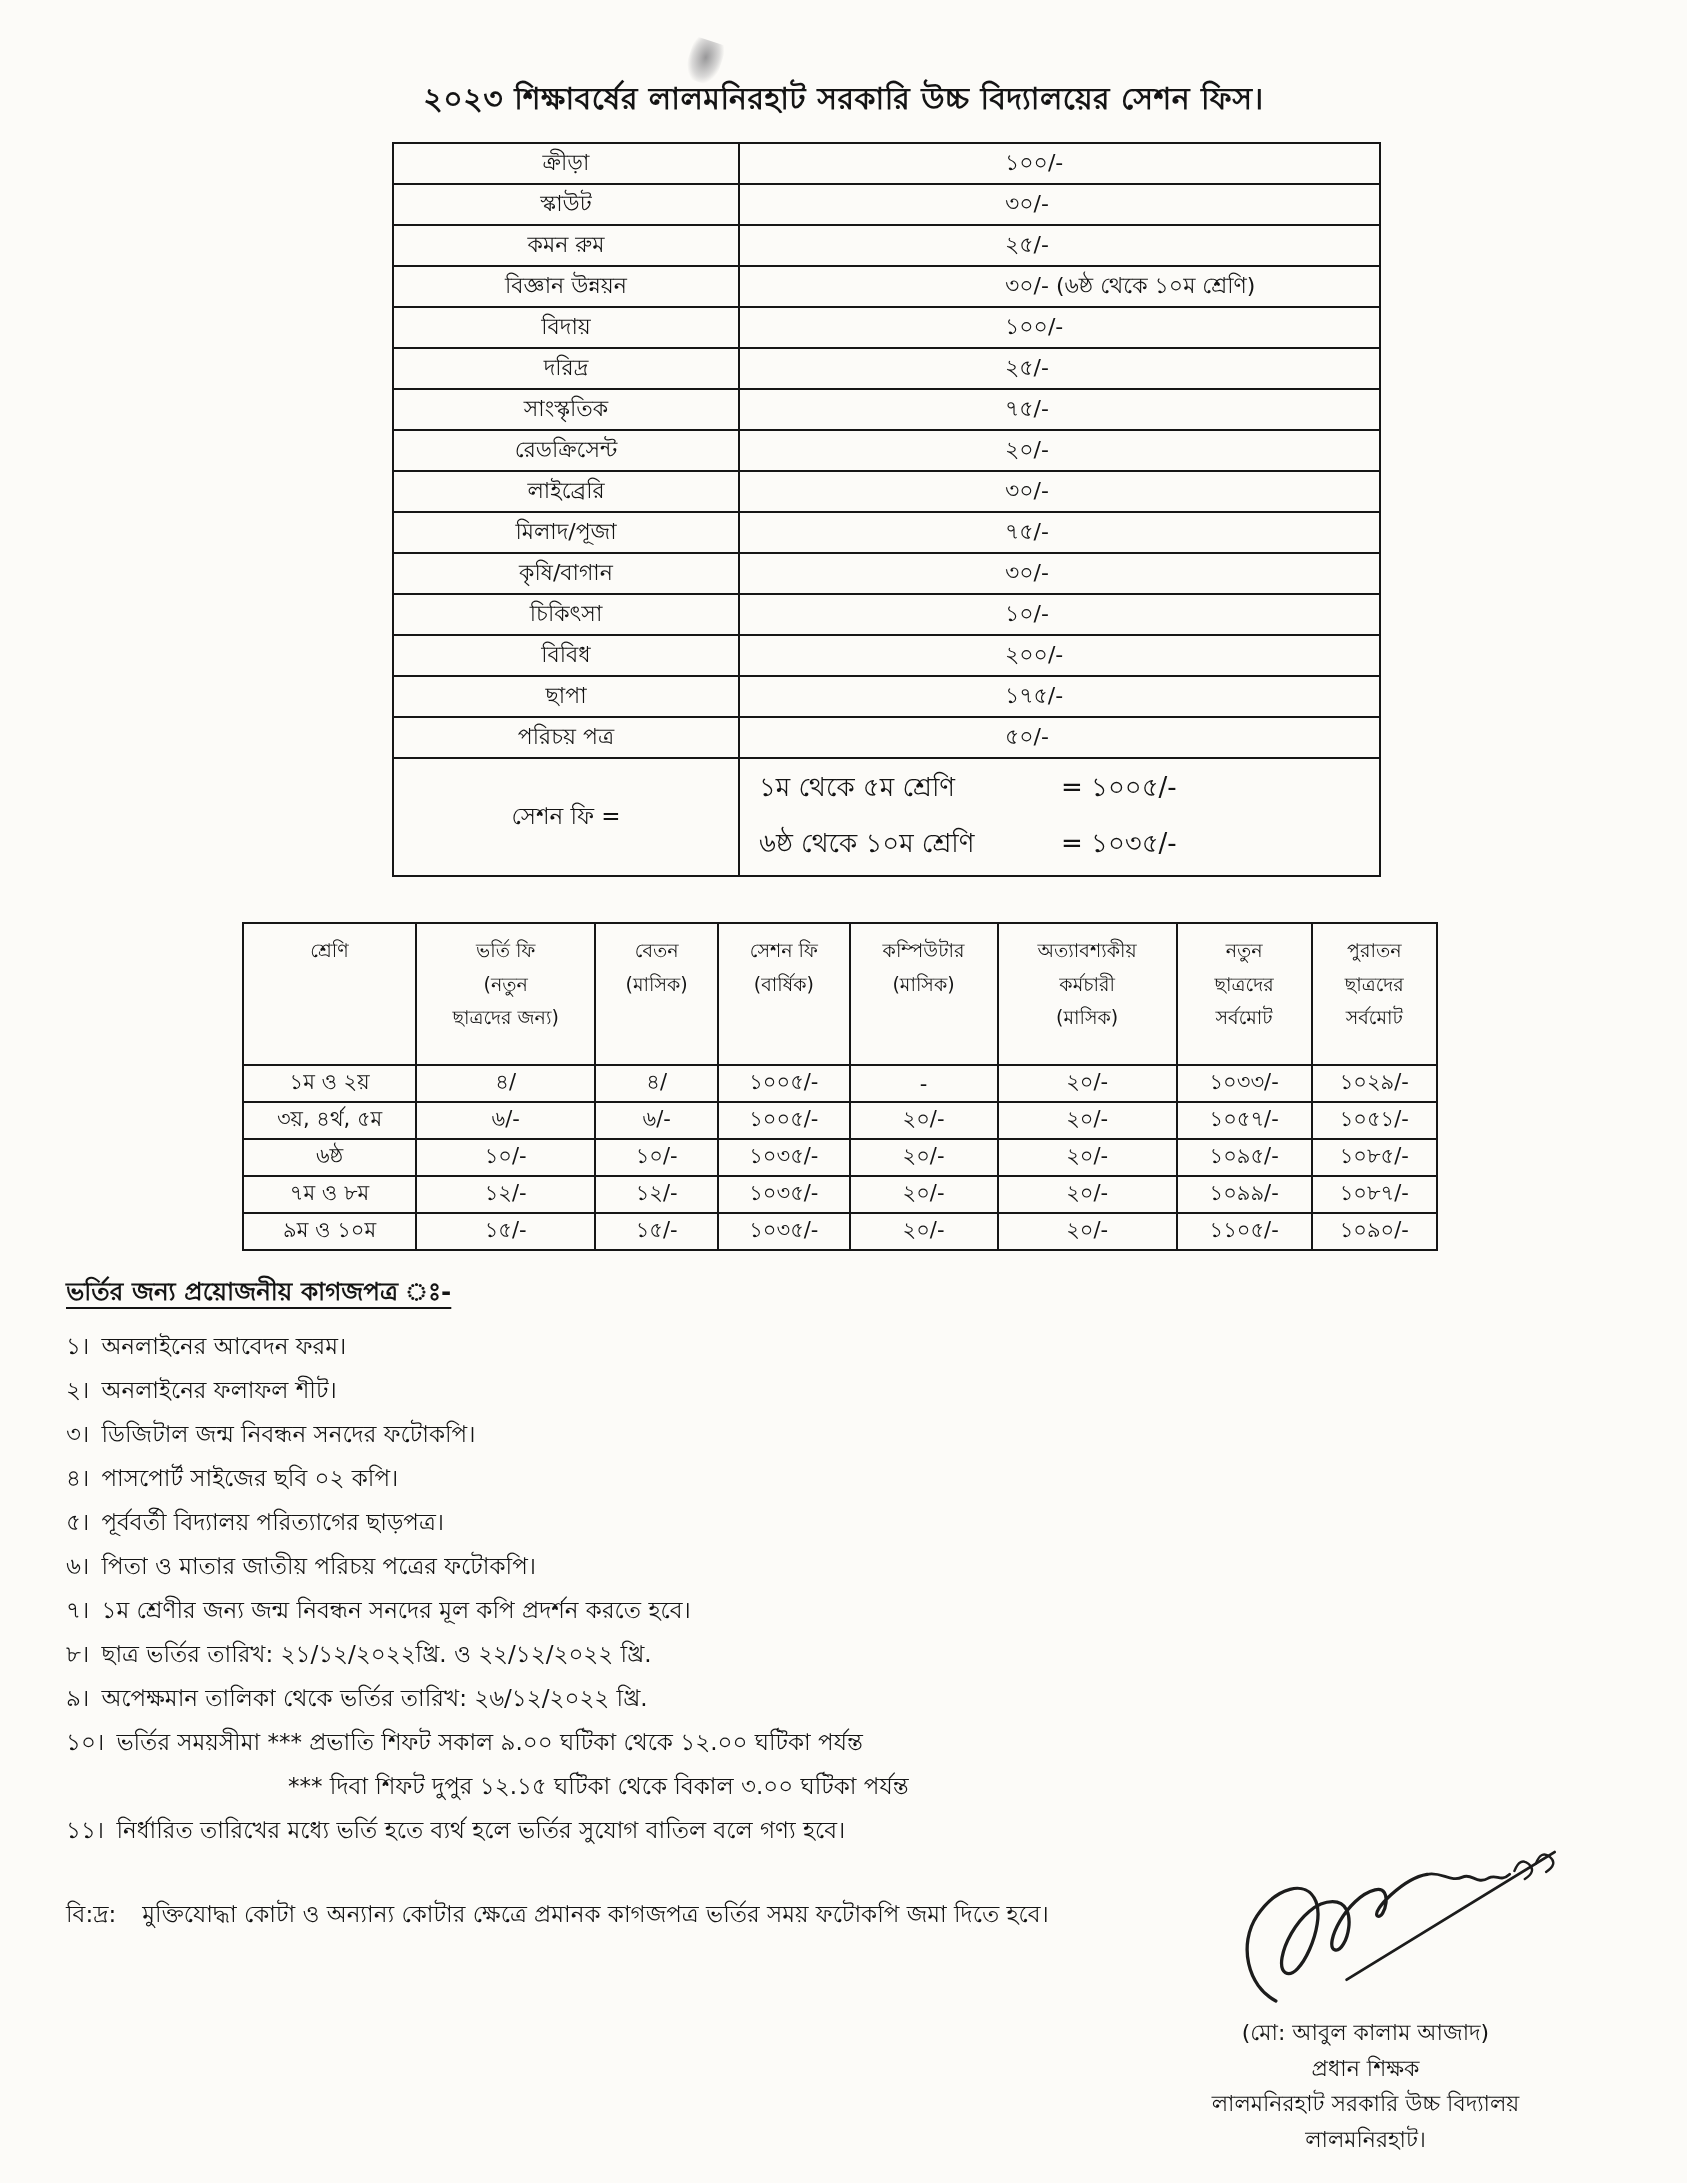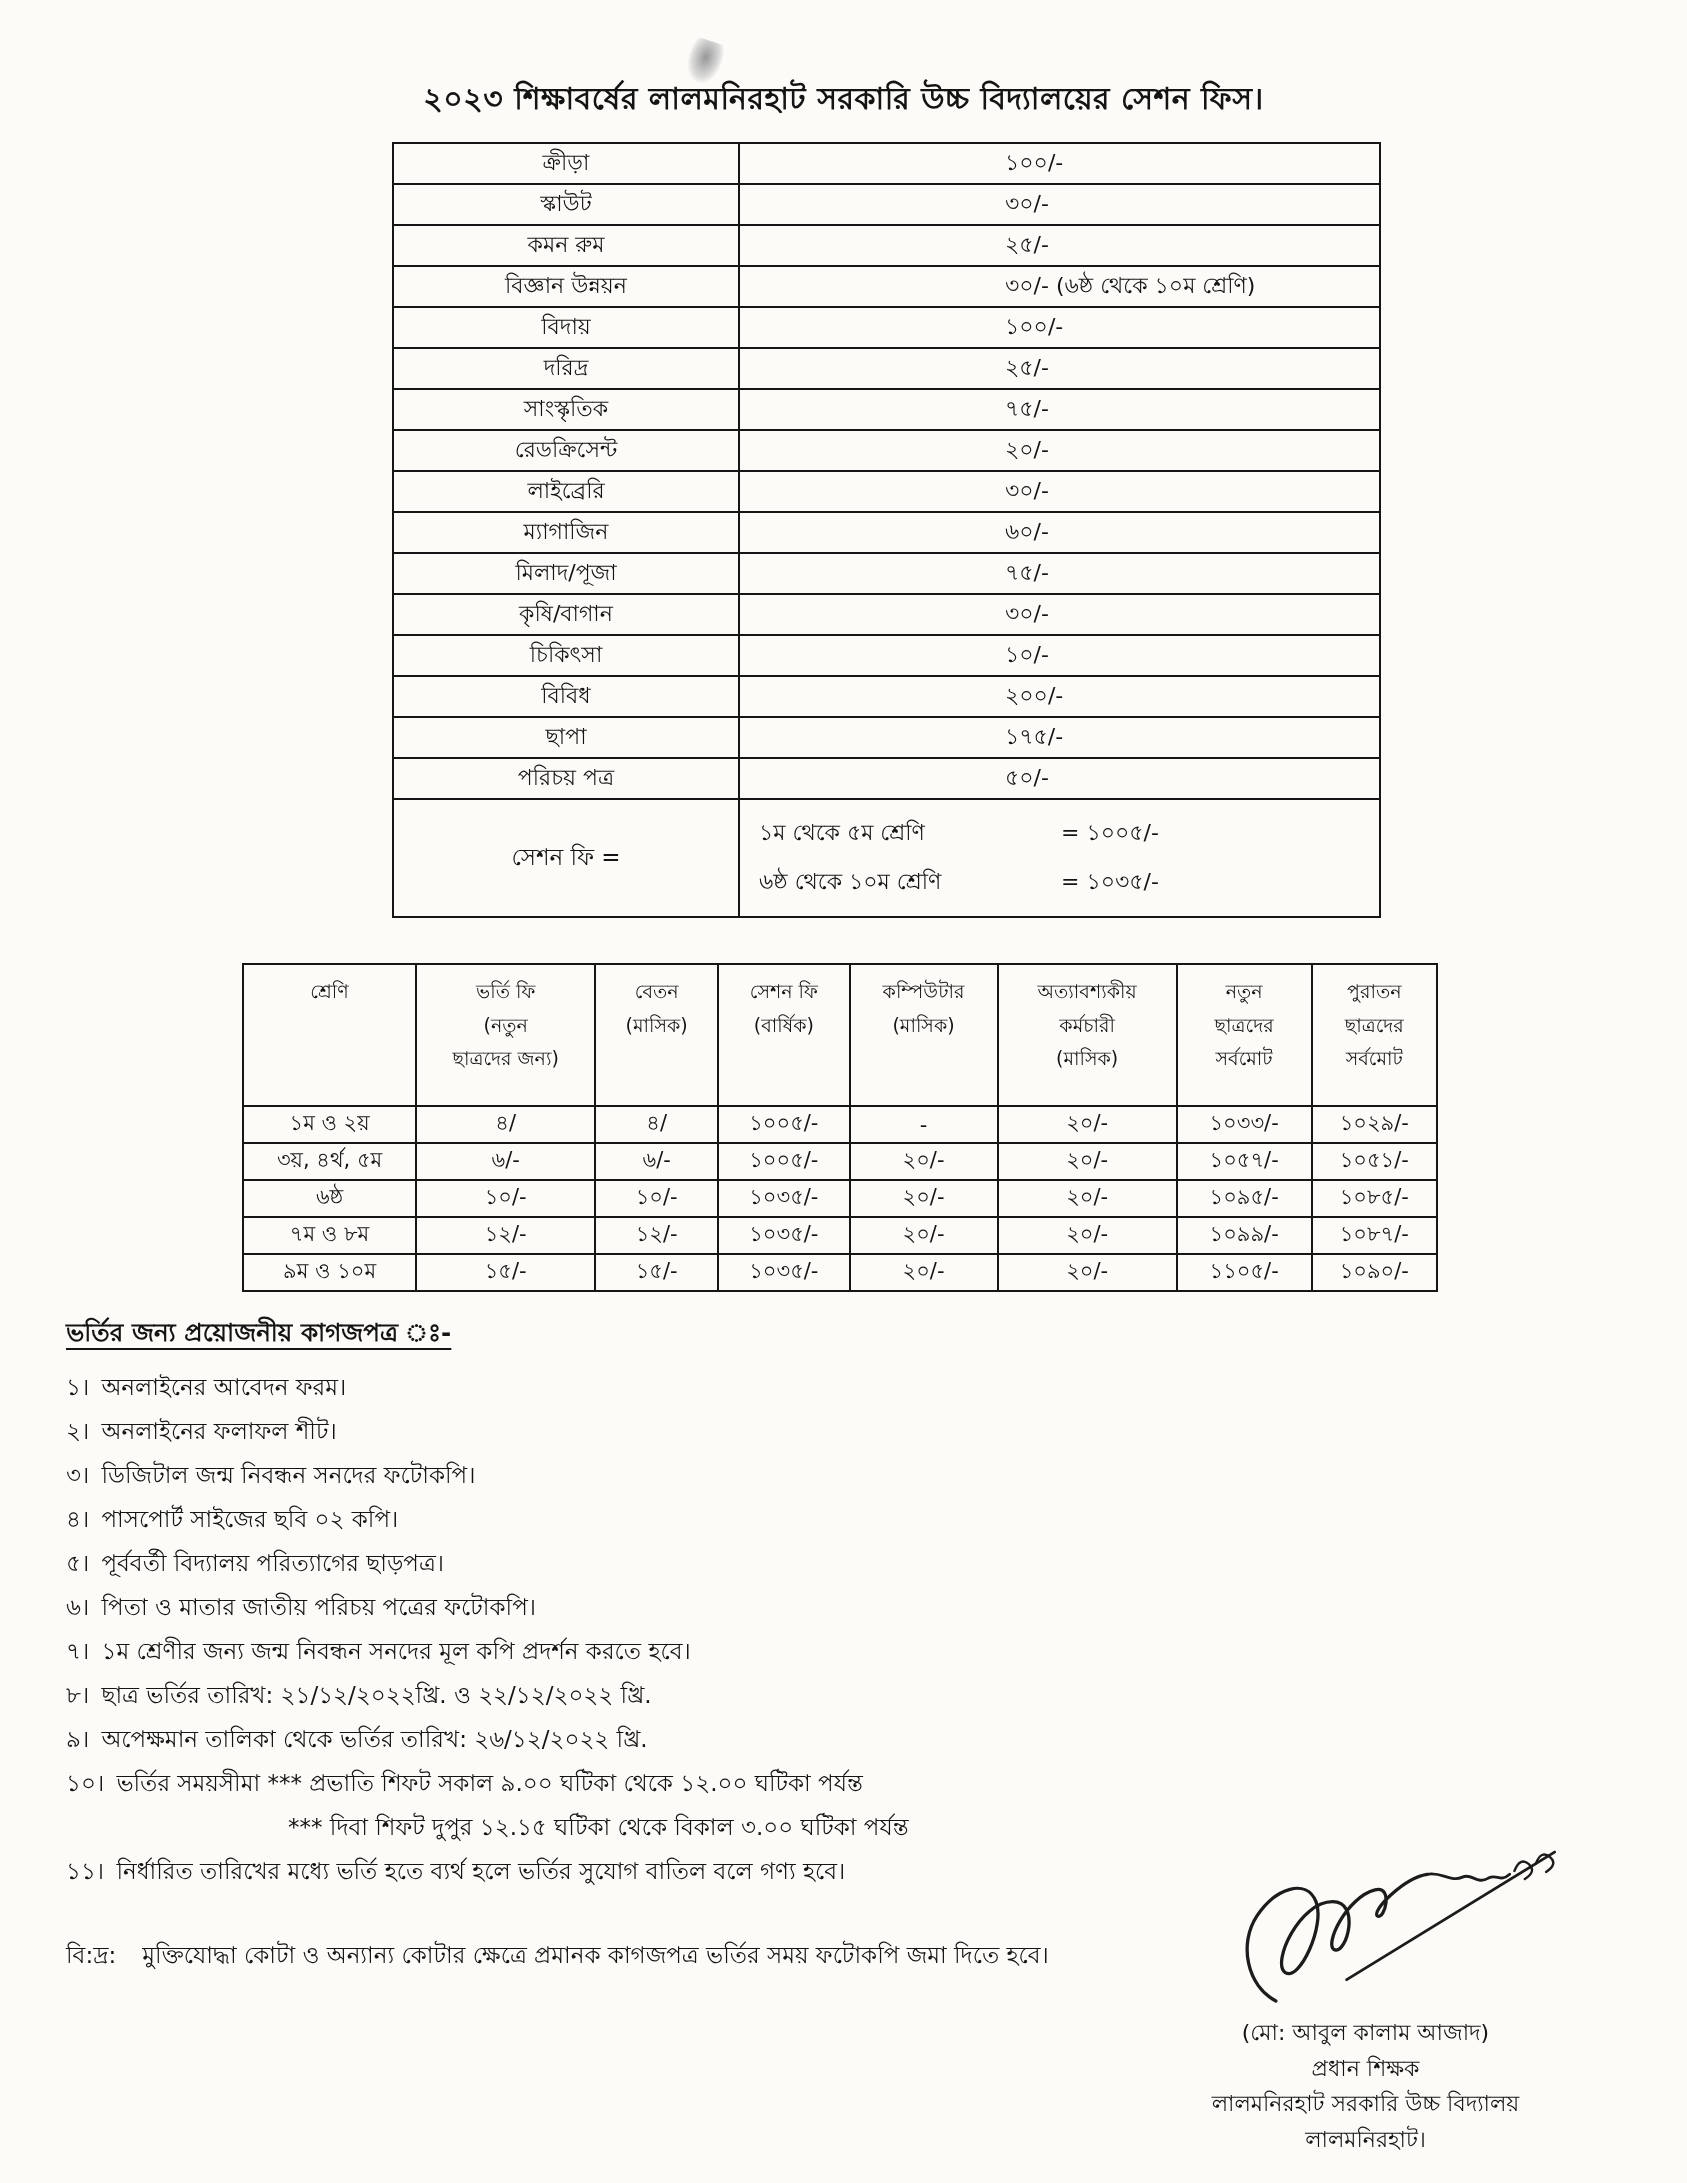--- a/index.html
+++ b/index.html
@@ -36,21 +36,21 @@
     border:2.4px solid #161616;
     height:41px;
     font-size:22px;
     vertical-align:middle;
   }
   .fees-table td.flabel { width:346px; text-align:center; }
   .fees-table td.fvalue { padding-left:265px; text-align:left; }
   .fees-table tr.session td { height:118px; }
   .fees-table tr.session td.flabel { font-size:23px; }
   .sess-wrap { padding:4.7px 0 4.7px 19px; display:flex; flex-direction:column; gap:12.3px; }
-  .sess-line { display:flex; font-size:22px; }
+  .sess-line { display:flex; font-size:26px; }
   .sess-range { min-width:302px; }
   
   .class-table {
     margin:45px 0 0 242px;
     width:1196px;
     table-layout:fixed;
   }
   .class-table th, .class-table td {
     border:2.4px solid #161616;
     text-align:center;
@@ -133,24 +133,20 @@
         <td class="flabel">সাংস্কৃতিক</td>
         <td class="fvalue">৭৫/-</td>
       </tr>
       <tr>
         <td class="flabel">রেডক্রিসেন্ট</td>
         <td class="fvalue">২০/-</td>
       </tr>
       <tr>
         <td class="flabel">লাইব্রেরি</td>
         <td class="fvalue">৩০/-</td>
-      </tr>
-      <tr>
-        <td class="flabel">ম্যাগাজিন</td>
-        <td class="fvalue">৬০/-</td>
       </tr>
       <tr>
         <td class="flabel">মিলাদ/পূজা</td>
         <td class="fvalue">৭৫/-</td>
       </tr>
       <tr>
         <td class="flabel">কৃষি/বাগান</td>
         <td class="fvalue">৩০/-</td>
       </tr>
       <tr>

